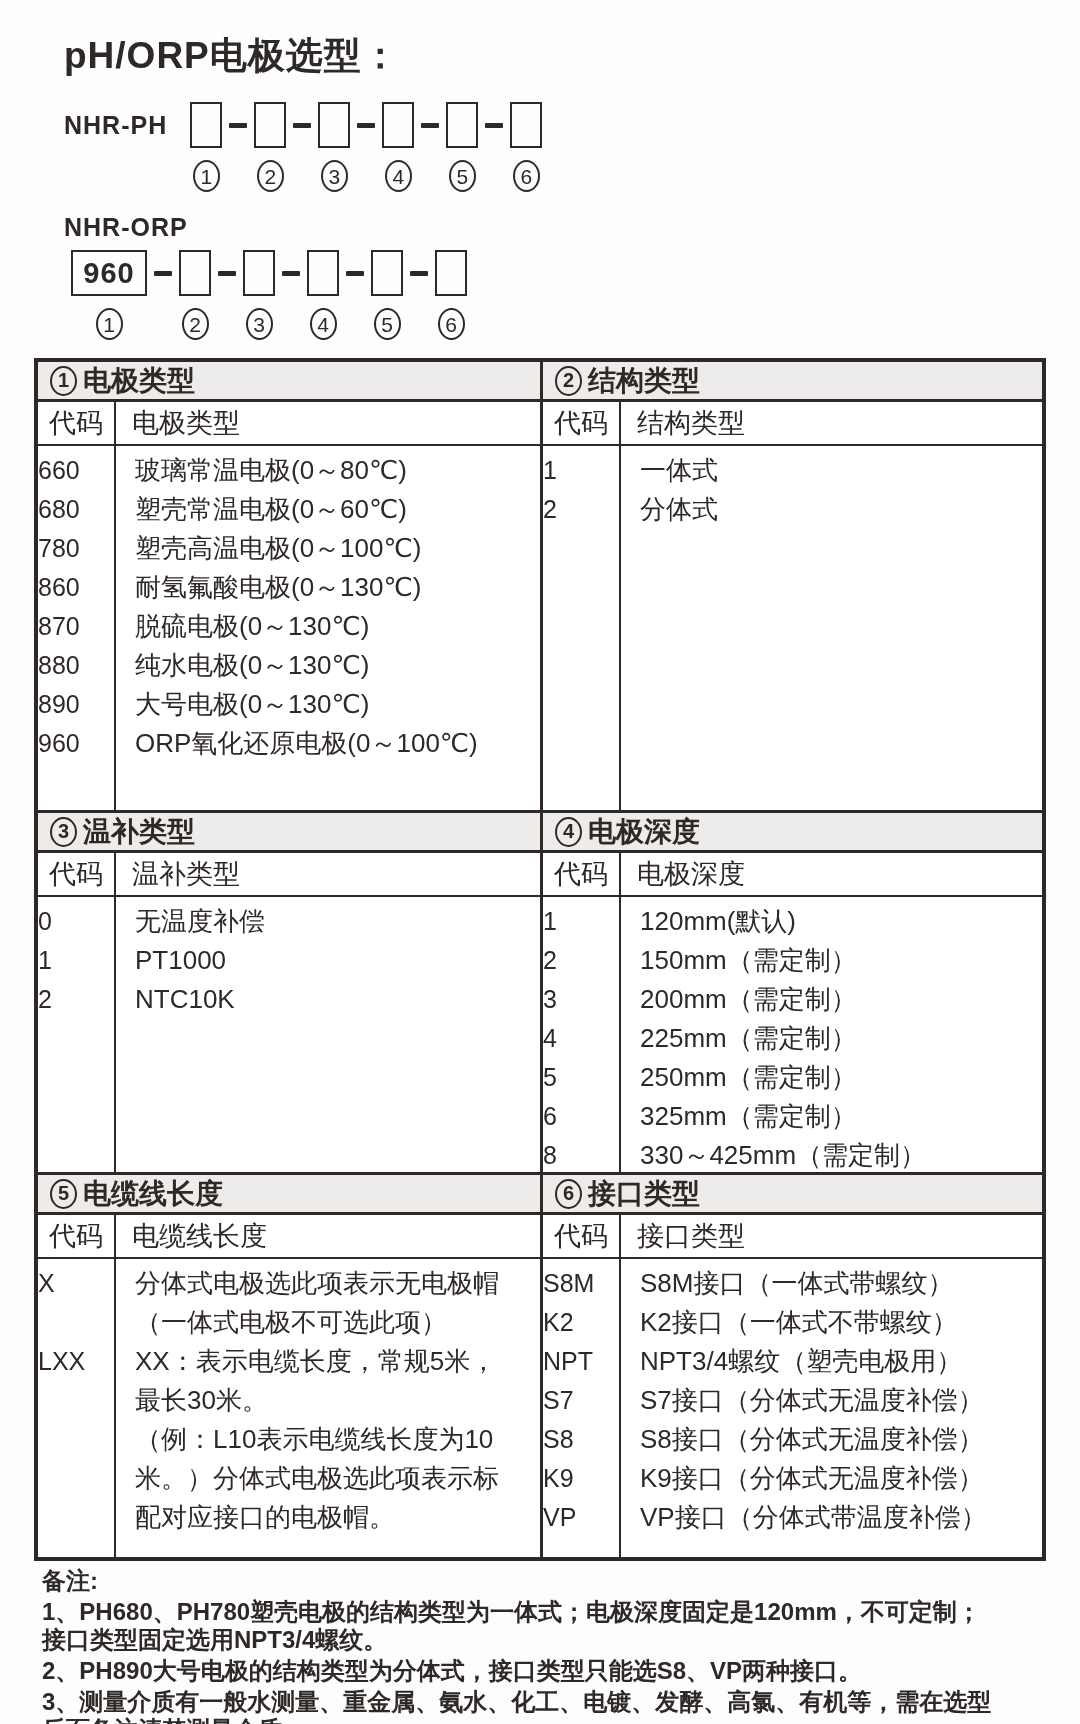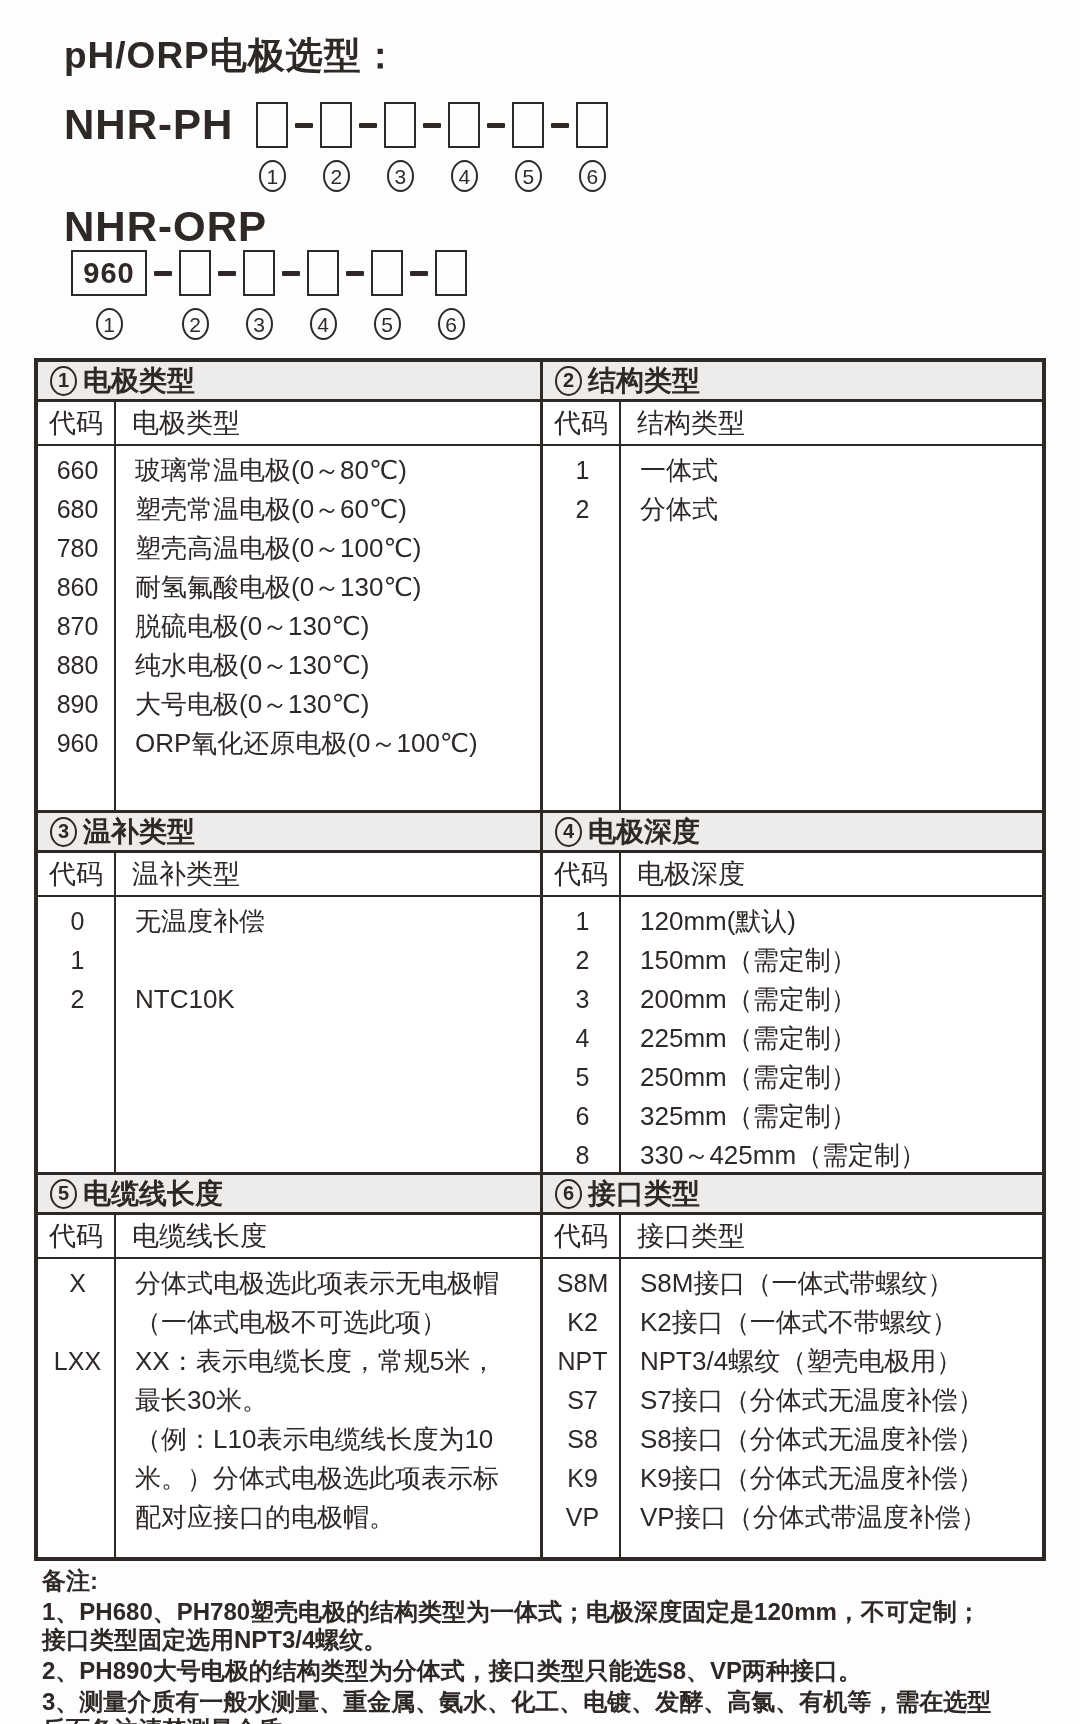--- a/index.html
+++ b/index.html
@@ -17,21 +17,21 @@
   }
   .page-title{
     font-size:37px;font-weight:bold;line-height:44px;margin-left:30px;
     letter-spacing:1px;
   }
   
   .model-line{display:flex;align-items:flex-start;margin-left:30px;}
   .model-line.first{margin-top:24px;}
   .model-line.second{margin-top:12px;flex-direction:column;}
   .model-label{
-    font-size:42px;font-weight:bold;letter-spacing:1px;
+    font-size:25px;font-weight:bold;letter-spacing:1px;
     line-height:46px;margin-right:16px;white-space:nowrap;
   }
   .slot{display:flex;flex-direction:column;align-items:center;margin:0 7px;}
   .cbox{
     width:32px;height:46px;border:2px solid var(--ink);
     display:flex;align-items:center;justify-content:center;
     font-size:29px;font-weight:bold;background:var(--bg);
   }
   .cbox.filled{width:76px;letter-spacing:1px;}
   .dash{width:18px;height:5px;background:var(--ink);margin-top:21px;border-radius:1px;}
@@ -66,21 +66,21 @@
     content:'';position:absolute;left:76px;top:0;bottom:0;width:2px;background:var(--ink);
   }
   .subhead{
     display:flex;align-items:center;height:44px;border-bottom:2px solid var(--ink);
     font-size:27px;flex:0 0 auto;
   }
   .subhead .code-h{width:76px;text-align:center;flex:0 0 auto;}
   .subhead .desc-h{padding-left:18px;}
   .tbody{flex:1;padding-top:5px;overflow:hidden;}
   .trow{display:flex;align-items:flex-start;font-size:26px;line-height:39px;}
-  .trow .cell.code{width:79px;text-align:center;flex:0 0 auto;font-size:25px;}
+  .trow .cell.code{width:79px;flex:0 0 auto;font-size:25px;}
   .trow .cell.desc{padding-left:18px;white-space:pre-wrap;flex:1;}
   
   .notes{margin-top:6px;margin-left:8px;width:1010px;font-weight:bold;font-size:24px;line-height:28px;}
   .notes .note-line{white-space:pre-wrap;margin-top:3px;}
 </style>
 </head>
 <body>
 
 <div>
 
@@ -240,20 +240,21 @@
             <div class="code-h">代码</div>
             <div class="desc-h">温补类型</div>
           </div>
           <div class="tbody">
               <div class="trow">
                 <div class="cell code">0</div>
                 <div class="cell desc">无温度补偿</div>
               </div>
               <div class="trow">
                 <div class="cell code">1</div>
+                <div class="cell desc">PT1000</div>
               </div>
               <div class="trow">
                 <div class="cell code">2</div>
                 <div class="cell desc">NTC10K</div>
               </div>
             </div>
         </div>
       </div>
       <div class="half right">
         <div class="sec-head">

